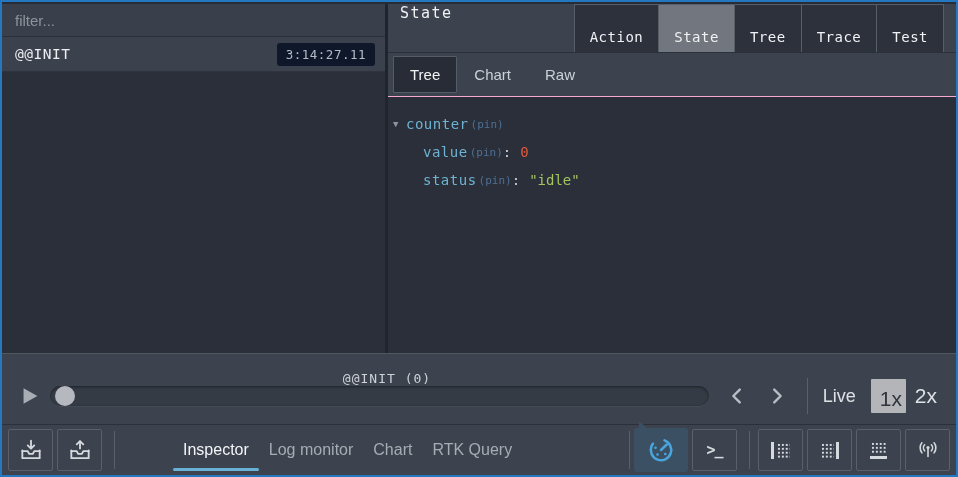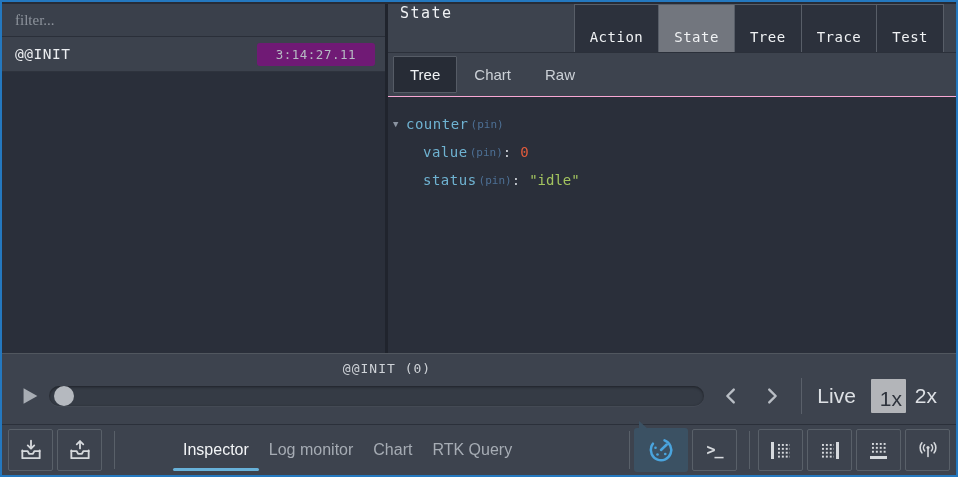--- a/index.html
+++ b/index.html
@@ -9,31 +9,31 @@
     display:flex; flex-direction:column; background:#2a2f3a; overflow:hidden;
   }
   .mono{ font-family:"DejaVu Sans Mono", monospace; }
 
   
   .top{ height:351px; display:flex; border-top:2px solid #272c36; }
   .left-panel{ width:383px; display:flex; flex-direction:column; background:#2a2f3a; }
   .filter-row{ height:33px; background:#3a404b; border-bottom:1px solid #2a2f39; display:flex; align-items:center; }
   .filter-input{
     width:100%; height:100%; background:transparent; border:none; outline:none;
-    padding:0 13px; color:#d7dadf; font-size:15px; font-family:Liberation Serif, serif;
+    padding:0 13px; color:#d7dadf; font-size:15px; font-family:Liberation Sans, sans-serif;
   }
   .filter-input::placeholder{ color:#8d939c; opacity:1; }
   .action-row{
     height:35px; background:#3c424d; border-bottom:1px solid #2e333d;
     display:flex; align-items:center; padding:0 10px 0 13px; cursor:pointer;
   }
   .action-label{ font-size:14.5px; color:#eceef1; letter-spacing:.5px; }
   .action-time{
-    margin-left:auto; background:#701a75; color:#b6bcc3; font-size:12.5px;
-    padding:4px 19px; border-radius:3px; letter-spacing:.5px;
+    margin-left:auto; background:#0f172a; color:#b6bcc3; font-size:12.5px;
+    padding:4px 9px; border-radius:3px; letter-spacing:.5px;
   }
   .vdivider{ width:3px; background:#20242d; cursor:col-resize; }
 
   .right-panel{ flex:1; display:flex; flex-direction:column; background:#2a2f3a; }
   .right-header{ height:48px; background:#3d434e; display:flex; align-items:flex-start; padding:0 12px; }
   .panel-title{ font-size:15px; color:#f0f2f4; letter-spacing:1.5px; }
   .tab-group{ margin-left:auto; display:flex; }
   .tg-btn{
     font-family:"DejaVu Sans Mono", monospace; font-size:14px; color:#f0f2f4;
     background:#2c313c; border:1px solid #585e68; padding:24px 15px; margin-left:-1px;
@@ -57,33 +57,33 @@
   .t-val{ margin-left:9px; }
   .tree-row.num .t-val{ color:#e25b3c; }
   .tree-row.str .t-val{ color:#a3c45f; }
 
   
   .playback{
     height:71px; background:#3d434e; border-top:1px solid #51575f;
     position:relative; display:flex; align-items:center; padding:14px 10px 0 16px;
   }
   .pb-label{
-    position:absolute; top:7px; left:385px; transform:translateX(-50%);
+    position:absolute; top:17px; left:385px; transform:translateX(-50%);
     font-size:13px; color:#ced2d7; letter-spacing:1px;
   }
   .icon-btn{ background:none; border:none; cursor:pointer; display:flex; align-items:center; justify-content:center; padding:0; }
   .pb-track{
     width:672px; height:20px; margin-left:8px; background:#353b45; border-radius:10px;
     box-shadow:inset 0 1px 3px rgba(0,0,0,.45), 0 1px 0 rgba(255,255,255,.04);
     position:relative; cursor:pointer;
   }
   .pb-thumb{ position:absolute; left:5px; top:0; width:20px; height:20px; border-radius:50%; background:#b5b9bf; }
   .pb-chevron{ width:26px; height:26px; margin-left:15px; }
   .pb-div{ width:1px; height:36px; background:#5a606a; margin:0 15px 0 17px; }
-  .pb-live{ font-size:21px; color:#dde0e4; margin:0 15px 0 0; cursor:pointer; }
+  .pb-live{ font-size:18px; color:#dde0e4; margin:0 15px 0 0; cursor:pointer; }
   .pb-speed{ font-size:21px; color:#dde0e4; padding:8px 9px; cursor:pointer; border:none; background:none; }
   .pb-speed.selected{ background:#b3b5b9; color:#2f343d; width:35px; height:34px; border-radius:1px; }
 
   
   .toolbar{ flex:1; background:#3d434e; border-top:1px solid #2b303a; display:flex; align-items:center; padding:0 6px; }
   .tb-btn{
     width:45px; height:42px; border:1px solid #596069; border-radius:2px; background:none;
     display:flex; align-items:center; justify-content:center; cursor:pointer; margin-right:4px;
   }
   .tb-div{ width:1px; height:38px; background:#596069; margin:0 8px; }

